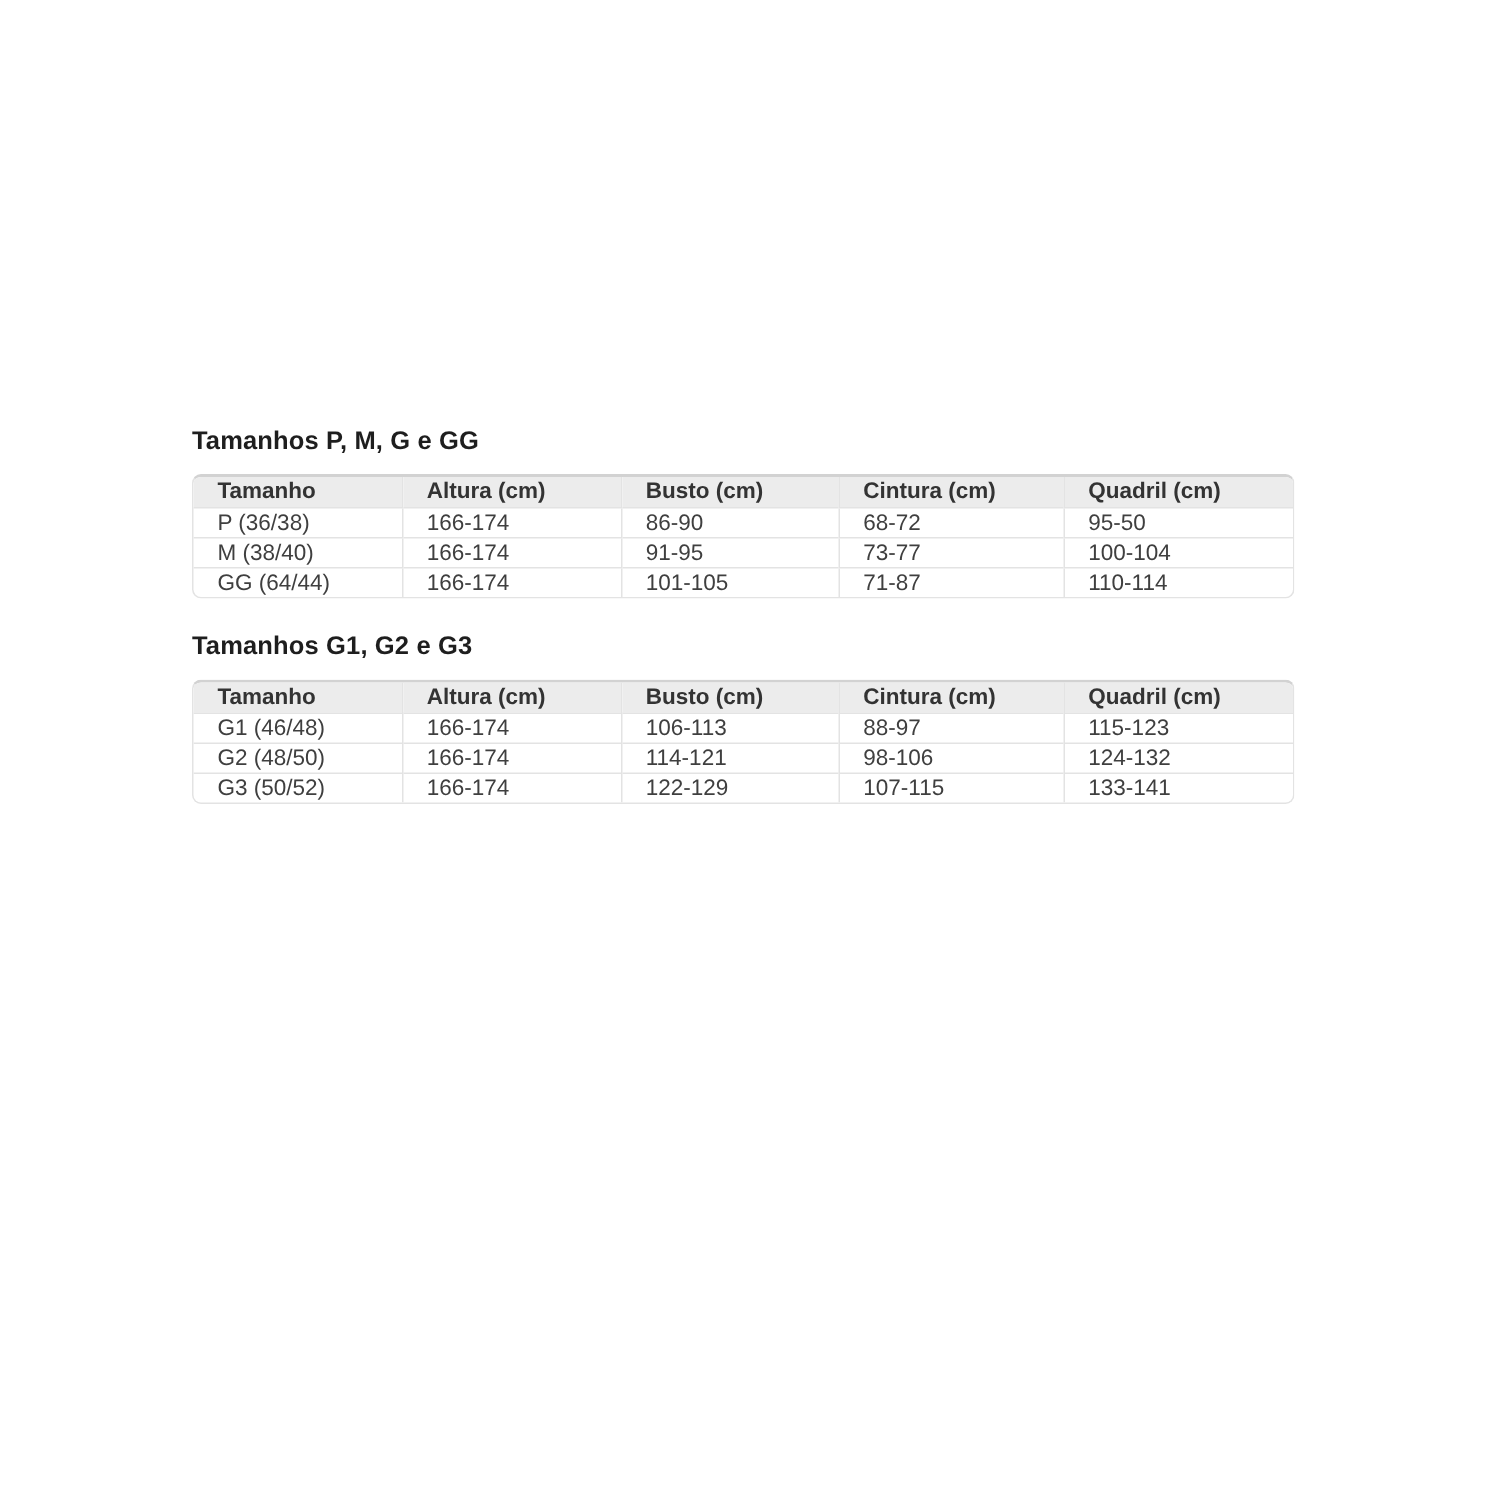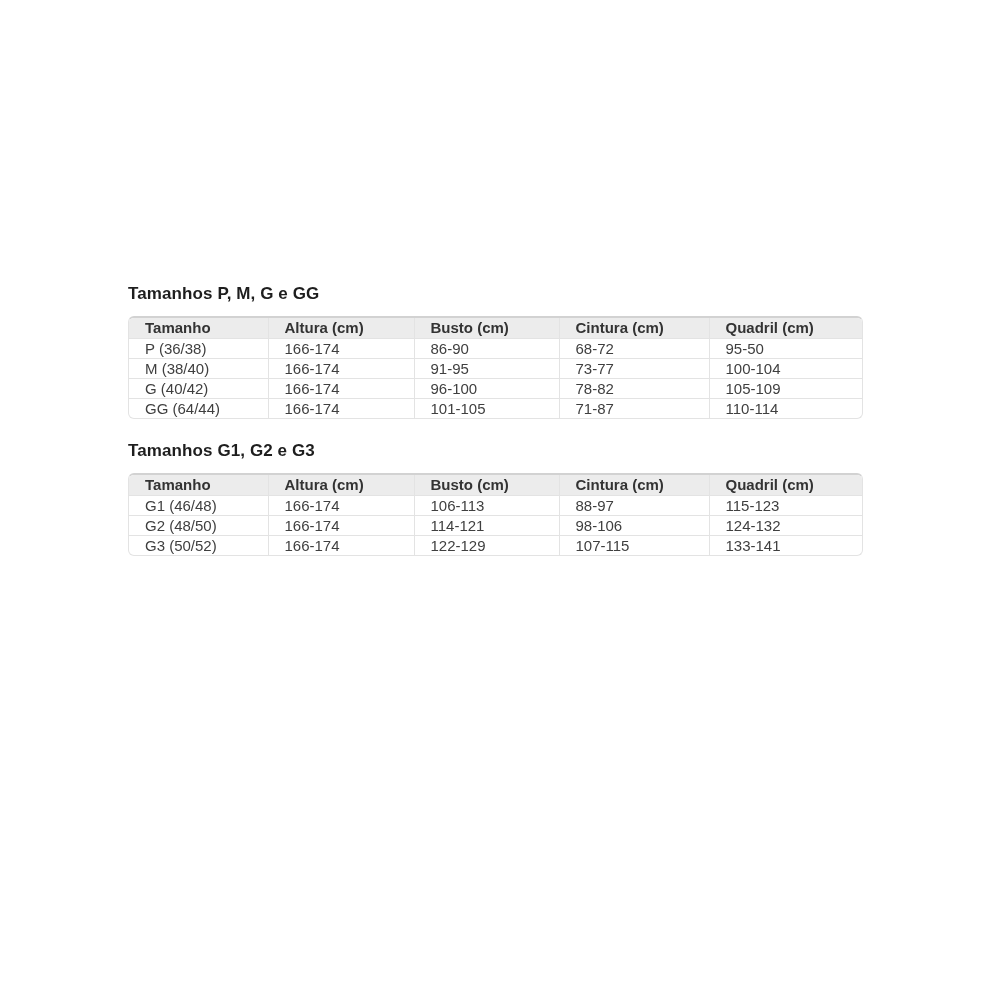--- a/index.html
+++ b/index.html
@@ -106,27 +106,20 @@
             <td>95-50</td>
           </tr>
           <tr>
             <td>M (38/40)</td>
             <td>166-174</td>
             <td>91-95</td>
             <td>73-77</td>
             <td>100-104</td>
           </tr>
           <tr>
-            <td>G (40/42)</td>
-            <td>166-174</td>
-            <td>96-100</td>
-            <td>78-82</td>
-            <td>105-109</td>
-          </tr>
-          <tr>
             <td>GG (64/44)</td>
             <td>166-174</td>
             <td>101-105</td>
             <td>71-87</td>
             <td>110-114</td>
           </tr>
         </tbody>
       </table>
     </div>
   </div>

